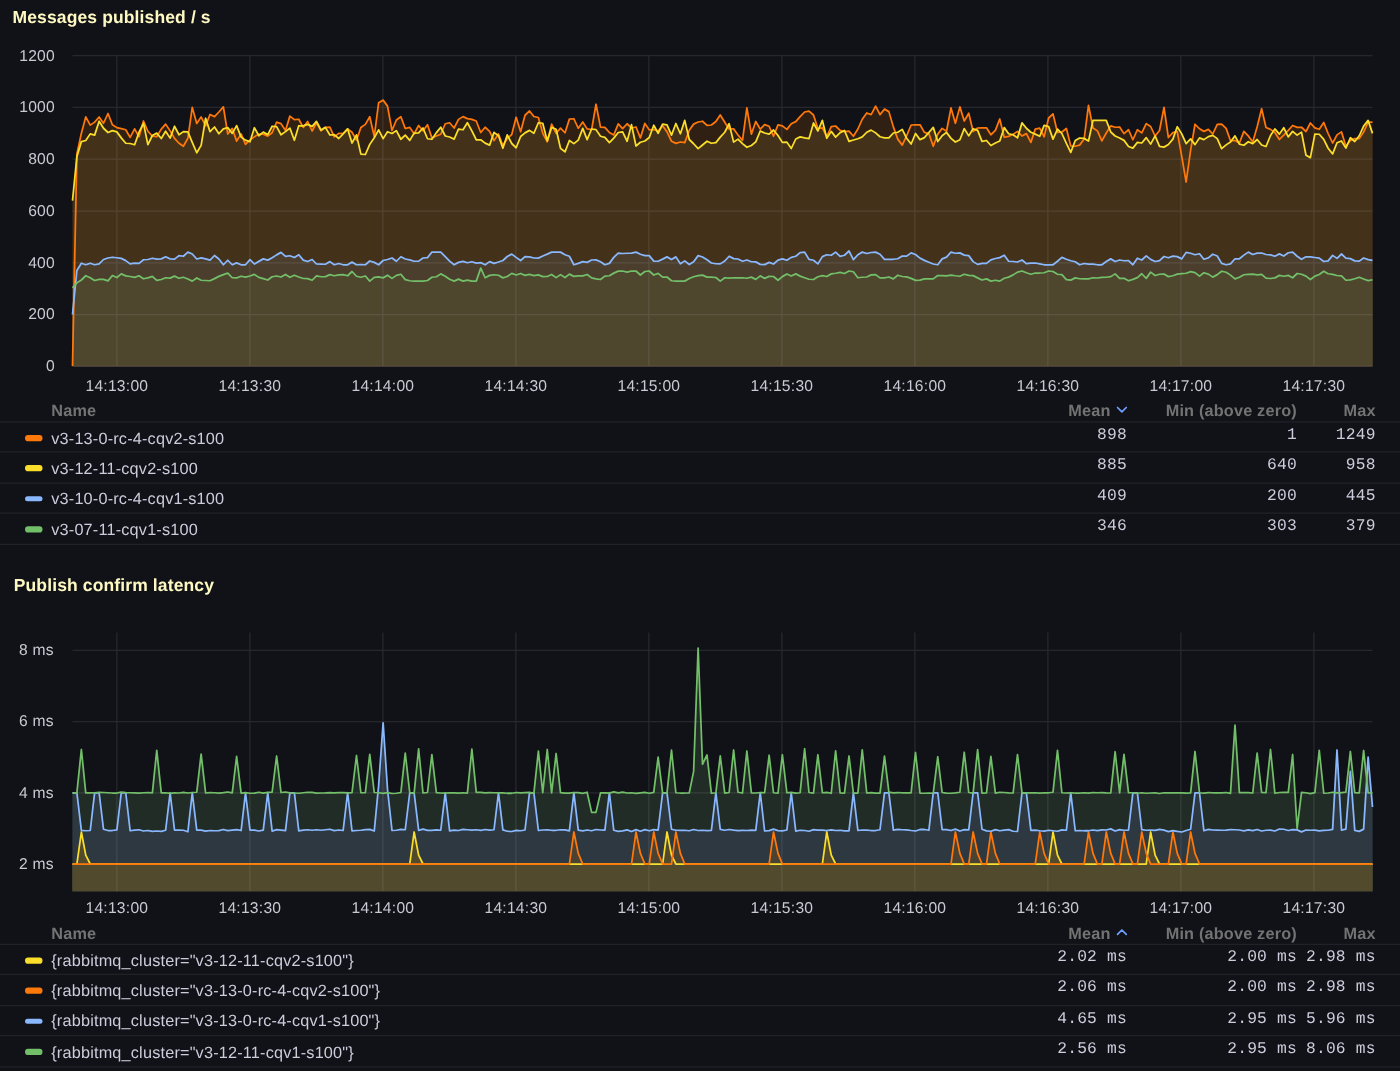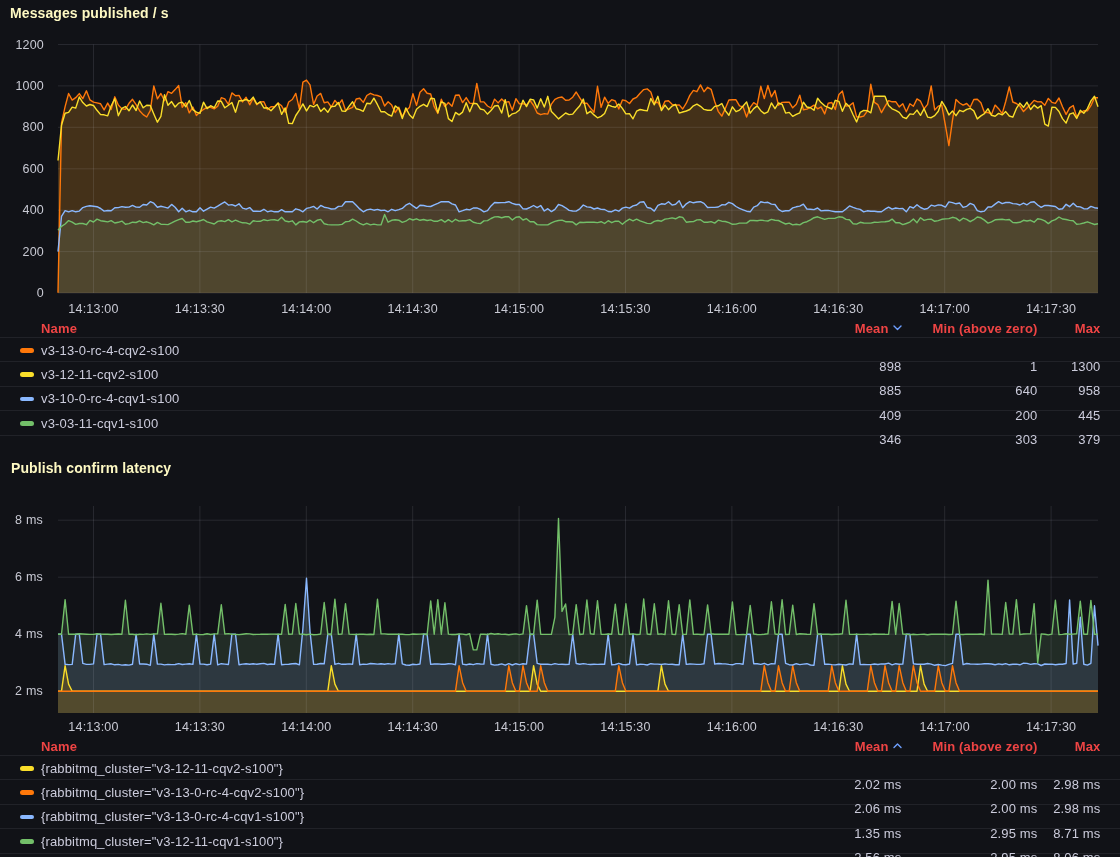--- a/index.html
+++ b/index.html
@@ -1,26 +1,26 @@
 <!DOCTYPE html>
 <html><head><meta charset="utf-8"><style>
 * { margin:0; padding:0; box-sizing:border-box; }
 html,body { width:1120px; height:857px; background:#111217; overflow:hidden;
   font-family:"Liberation Sans", sans-serif; }
 .title { position:absolute; color:#fef9c3; font-size:14px; font-weight:700;
   letter-spacing:0.1px; line-height:18px; }
 .lh, .lr { position:absolute; left:0; width:1120px; height:18px; font-size:13px; letter-spacing:0.15px; }
 .lr { height:24.4px; border-top:1px solid rgba(204,204,220,0.09); }
 .sep { position:absolute; left:0; width:1120px; border-top:1px solid rgba(204,204,220,0.09); }
-.lh .lname, .lh .lv { color:#ef4444; font-weight:700; }
+.lh .lname, .lh .lv { color:#737373; font-weight:700; }
 .lname { position:absolute; left:41px; top:2px; }
 .lr .lname { top:4.5px; }
 .t { color:#CCCCDC; font-weight:400; }
 .lv { position:absolute; top:2px; display:inline-flex; align-items:center; }
-.lr .lv { top:21px; }
+.lr .lv { top:2px;font-family:Liberation Mono, monospace; }
 .lv.m  { right:218.5px; }
 .lv.mi { right:82.5px; }
 .lv.mx { right:19.5px; }
 .sw { position:absolute; left:20px; top:10px; width:14px; height:4.5px; border-radius:2.5px; }
 </style></head>
 <body>
 <svg width="1120" height="857" viewBox="0 0 1120 857" style="position:absolute;top:0;left:0">
 <path d="M58.0,293.0 L58.0,292.8 61.5,123.2 65.1,106.6 68.6,93.5 72.2,100.1 75.7,97.7 79.3,93.6 82.8,98.6 86.4,90.8 89.9,99.8 93.5,102.1 97.0,102.9 100.6,103.8 104.1,109.9 107.7,103.1 111.2,109.4 114.8,96.8 118.3,105.0 121.9,108.9 125.4,109.4 129.0,103.3 132.5,99.3 136.1,104.7 139.6,110.7 143.2,114.6 146.7,117.0 150.3,110.6 153.8,85.9 157.4,98.8 160.9,93.5 164.5,100.7 168.0,91.6 171.6,93.3 175.1,89.6 178.7,85.5 182.2,107.2 185.8,102.7 189.3,112.9 192.9,107.1 196.4,115.5 200.0,111.9 203.5,109.5 207.1,107.3 210.6,107.4 214.2,108.9 217.7,106.2 221.3,97.7 224.8,98.9 228.4,104.4 231.9,92.9 235.5,95.7 239.0,95.4 242.6,101.9 246.1,97.2 249.7,104.8 253.2,98.2 256.8,104.7 260.3,101.9 263.9,101.7 267.4,109.5 271.0,106.7 274.5,106.8 278.1,103.1 281.6,105.8 285.2,112.2 288.7,102.0 292.3,99.5 295.8,93.4 299.4,109.2 302.9,82.2 306.5,80.1 310.0,84.9 313.6,104.4 317.1,96.0 320.7,93.4 324.2,102.8 327.8,101.9 331.3,107.0 334.9,100.4 338.4,104.6 342.0,99.8 345.5,110.3 349.1,108.8 352.6,107.4 356.2,99.0 359.7,98.2 363.3,102.4 366.8,95.5 370.4,93.3 373.9,94.9 377.5,95.5 381.0,96.8 384.6,106.0 388.1,101.8 391.7,105.1 395.2,112.5 398.8,107.2 402.3,116.4 405.8,110.8 409.4,107.6 412.9,93.8 416.5,105.4 420.0,92.2 423.6,88.8 427.1,93.2 430.7,94.0 434.2,106.7 437.8,113.4 441.3,99.3 444.9,106.6 448.4,102.5 452.0,106.2 455.5,95.3 459.1,95.0 462.6,102.6 466.2,97.6 469.7,103.1 473.3,103.7 476.8,83.4 480.4,101.7 483.9,101.9 487.5,106.0 491.0,108.0 494.6,99.1 498.1,102.9 501.7,99.0 505.2,102.4 508.8,101.6 512.3,110.3 515.9,98.7 519.4,103.9 523.0,103.6 526.5,104.9 530.1,100.6 533.6,105.5 537.2,113.0 540.7,114.7 544.3,113.6 547.8,114.1 551.4,104.2 554.9,99.3 558.5,97.6 562.0,97.0 565.6,100.3 569.1,100.0 572.7,97.2 576.2,92.0 579.8,97.8 583.3,103.2 586.9,103.1 590.4,108.0 594.0,112.3 597.5,86.3 601.1,107.3 604.6,97.2 608.2,103.3 611.7,99.7 615.3,101.0 618.8,109.0 622.4,99.9 625.9,100.7 629.5,103.5 633.0,99.0 636.6,97.3 640.1,93.3 643.7,89.6 647.2,88.9 650.8,92.0 654.3,102.8 657.9,102.3 661.4,109.3 665.0,101.3 668.5,100.8 672.1,104.3 675.6,105.3 679.2,104.9 682.7,109.0 686.3,103.2 689.8,95.4 693.4,90.4 696.9,91.7 700.5,84.9 704.0,91.7 707.6,87.3 711.1,89.3 714.7,101.5 718.2,111.3 721.8,116.1 725.3,108.6 728.9,100.0 732.4,99.8 736.0,99.8 739.5,105.9 743.1,106.9 746.6,117.0 750.2,107.3 753.7,102.7 757.2,105.0 760.8,86.3 764.3,98.6 767.9,85.5 771.4,96.8 775.0,90.6 778.5,105.2 782.1,102.4 785.6,102.2 789.2,102.2 792.7,107.8 796.3,104.3 799.8,95.2 803.4,109.8 806.9,109.1 810.5,107.4 814.0,105.1 817.6,108.8 821.1,106.9 824.7,113.9 828.2,103.3 831.8,102.5 835.3,109.5 838.9,94.4 842.4,91.1 846.0,106.0 849.5,105.6 853.1,102.8 856.6,116.8 860.2,117.0 863.7,116.1 867.3,111.2 870.8,84.3 874.4,102.4 877.9,104.7 881.5,112.7 885.0,106.4 888.6,100.7 892.1,101.8 895.7,101.6 899.2,106.9 902.8,103.8 906.3,111.8 909.9,103.8 913.4,106.3 917.0,98.9 920.5,101.2 924.1,108.8 927.6,104.4 931.2,85.9 934.7,110.0 938.3,106.1 941.8,105.3 945.4,125.3 948.9,145.6 952.5,120.1 956.0,99.4 959.6,103.0 963.1,105.1 966.7,103.5 970.2,107.2 973.8,99.5 977.3,99.3 980.9,102.7 984.4,112.6 988.0,112.4 991.5,114.4 995.1,105.1 998.6,108.7 1002.2,113.6 1005.7,101.5 1009.3,87.0 1012.8,102.0 1016.4,103.5 1019.9,106.0 1023.5,111.6 1027.0,108.1 1030.6,104.3 1034.1,100.4 1037.7,101.9 1041.2,101.8 1044.8,105.2 1048.3,98.4 1051.9,102.3 1055.4,103.4 1059.0,98.0 1062.5,106.8 1066.1,114.4 1069.6,107.9 1073.2,105.5 1076.7,117.0 1080.3,112.3 1083.8,110.8 1087.4,110.9 1090.9,105.7 1094.5,97.8 1098.0,97.7 L1098.0,293.0 Z" fill="#302014"></path>
 <path d="M58.0,293.0 L58.0,160.5 61.5,125.3 65.1,113.3 68.6,112.4 72.2,107.1 75.7,108.1 79.3,97.0 82.8,102.6 86.4,106.0 89.9,104.5 93.5,105.5 97.0,110.3 100.6,114.6 104.1,114.8 107.7,115.8 111.2,105.8 114.8,98.7 118.3,115.7 121.9,108.4 125.4,106.5 129.0,110.8 132.5,105.0 136.1,110.5 139.6,101.0 143.2,107.8 146.7,105.3 150.3,105.5 153.8,113.9 157.4,122.2 160.9,116.3 164.5,94.6 168.0,105.3 171.6,101.6 175.1,107.0 178.7,103.1 182.2,102.1 185.8,106.7 189.3,100.5 192.9,109.7 196.4,112.1 200.0,113.4 203.5,102.2 207.1,108.6 210.6,105.7 214.2,107.7 217.7,101.0 221.3,101.3 224.8,107.8 228.4,105.3 231.9,102.5 235.5,112.2 239.0,100.6 242.6,100.7 246.1,99.5 249.7,101.1 253.2,97.1 256.8,104.0 260.3,101.9 263.9,108.0 267.4,107.7 271.0,110.8 274.5,107.1 278.1,103.1 281.6,114.4 285.2,107.9 288.7,123.3 292.3,123.6 295.8,115.5 299.4,110.2 302.9,103.9 306.5,110.9 310.0,105.4 313.6,106.8 317.1,104.5 320.7,111.4 324.2,108.1 327.8,112.3 331.3,106.5 334.9,106.3 338.4,102.4 342.0,111.0 345.5,111.4 349.1,106.1 352.6,101.8 356.2,108.8 359.7,109.6 363.3,111.3 366.8,103.3 370.4,103.8 373.9,98.2 377.5,104.7 381.0,111.8 384.6,111.8 388.1,114.5 391.7,116.1 395.2,105.9 398.8,108.6 402.3,118.6 405.8,107.9 409.4,114.8 412.9,118.2 416.5,109.2 420.0,106.3 423.6,104.3 427.1,106.6 430.7,98.2 434.2,98.6 437.8,112.7 441.3,101.9 444.9,103.4 448.4,118.6 452.0,121.5 455.5,112.4 459.1,114.9 462.6,112.1 466.2,102.7 469.7,111.7 473.3,103.2 476.8,103.7 480.4,109.0 483.9,109.9 487.5,114.1 491.0,110.5 494.6,106.0 498.1,105.5 501.7,113.0 505.2,99.7 508.8,116.8 512.3,113.8 515.9,112.8 519.4,110.0 523.0,100.2 526.5,106.6 530.1,99.3 533.6,99.9 537.2,108.1 540.7,98.8 544.3,107.0 547.8,96.3 551.4,111.6 554.9,115.0 558.5,118.9 562.0,116.0 565.6,113.0 569.1,114.6 572.7,114.1 576.2,109.7 579.8,105.8 583.3,99.0 586.9,113.7 590.4,111.3 594.0,114.9 597.5,117.8 601.1,116.4 604.6,113.5 608.2,104.8 611.7,106.4 615.3,107.3 618.8,104.0 622.4,108.4 625.9,113.9 629.5,113.7 633.0,118.8 636.6,111.2 640.1,109.5 643.7,110.3 647.2,110.9 650.8,98.4 654.3,104.8 657.9,96.3 661.4,110.6 665.0,105.1 668.5,109.7 672.1,106.1 675.6,104.4 679.2,113.1 682.7,112.0 686.3,111.0 689.8,109.5 693.4,105.8 696.9,104.1 700.5,106.3 704.0,109.4 707.6,110.3 711.1,110.3 714.7,106.4 718.2,105.8 721.8,103.5 725.3,110.6 728.9,115.2 732.4,106.8 736.0,111.7 739.5,110.1 743.1,106.0 746.6,101.9 750.2,113.2 753.7,108.6 757.2,105.9 760.8,110.7 764.3,113.6 767.9,111.8 771.4,102.9 775.0,108.7 778.5,103.0 782.1,104.3 785.6,113.1 789.2,112.4 792.7,116.4 796.3,114.4 799.8,112.8 803.4,102.1 806.9,107.0 810.5,107.8 814.0,110.3 817.6,98.3 821.1,102.6 824.7,105.8 828.2,107.3 831.8,109.0 835.3,100.3 838.9,101.3 842.4,111.3 846.0,103.3 849.5,106.8 853.1,114.7 856.6,121.9 860.2,112.4 863.7,110.4 867.3,110.7 870.8,112.8 874.4,96.3 877.9,96.3 881.5,96.3 885.0,96.3 888.6,105.6 892.1,108.8 895.7,110.4 899.2,112.3 902.8,117.2 906.3,118.5 909.9,113.9 913.4,114.4 917.0,110.1 920.5,115.3 924.1,108.7 927.6,117.1 931.2,117.7 934.7,115.6 938.3,111.3 941.8,101.4 945.4,107.1 948.9,114.9 952.5,111.1 956.0,115.7 959.6,110.3 963.1,111.7 966.7,109.3 970.2,108.3 973.8,110.9 977.3,118.9 980.9,115.9 984.4,113.6 988.0,108.7 991.5,115.3 995.1,116.2 998.6,113.4 1002.2,114.9 1005.7,111.6 1009.3,116.0 1012.8,117.2 1016.4,108.4 1019.9,103.1 1023.5,107.3 1027.0,102.2 1030.6,109.5 1034.1,105.1 1037.7,108.1 1041.2,105.7 1044.8,124.2 1048.3,126.1 1051.9,107.3 1055.4,107.4 1059.0,111.5 1062.5,118.6 1066.1,123.1 1069.6,114.2 1073.2,112.8 1076.7,118.5 1080.3,110.2 1083.8,113.2 1087.4,108.6 1090.9,100.9 1094.5,96.3 1098.0,106.7 L1098.0,293.0 Z" fill="#443119"></path>
 <path d="M58.0,293.0 L58.0,251.6 61.5,216.4 65.1,210.6 68.6,211.8 72.2,210.6 75.7,211.8 79.3,211.1 82.8,207.6 86.4,206.4 89.9,205.8 93.5,206.2 97.0,206.7 100.6,208.5 104.1,211.1 107.7,210.5 111.2,210.7 114.8,207.8 118.3,207.6 121.9,206.6 125.4,207.3 129.0,207.1 132.5,205.4 136.1,207.1 139.6,207.3 143.2,204.5 146.7,205.0 150.3,201.7 153.8,203.2 157.4,207.2 160.9,206.3 164.5,207.1 168.0,208.1 171.6,204.4 175.1,207.2 178.7,211.8 182.2,208.2 185.8,211.8 189.3,210.3 192.9,211.8 196.4,211.8 200.0,207.7 203.5,211.2 207.1,209.1 210.6,207.1 214.2,208.1 217.7,206.2 221.3,203.9 224.8,201.9 228.4,205.1 231.9,204.6 235.5,206.0 239.0,203.8 242.6,208.1 246.1,209.2 249.7,207.6 253.2,211.2 256.8,211.3 260.3,211.4 263.9,209.3 267.4,211.8 271.0,210.8 274.5,211.8 278.1,211.8 281.6,209.7 285.2,211.8 288.7,211.7 292.3,211.8 295.8,208.8 299.4,209.9 302.9,211.8 306.5,208.4 310.0,207.6 313.6,206.4 317.1,209.0 320.7,205.4 324.2,207.2 327.8,207.9 331.3,209.0 334.9,208.9 338.4,206.4 342.0,206.1 345.5,201.7 349.1,201.7 352.6,201.7 356.2,205.3 359.7,208.9 363.3,211.8 366.8,209.9 370.4,209.1 373.9,210.2 377.5,209.4 381.0,210.5 384.6,210.1 388.1,211.8 391.7,209.3 395.2,210.7 398.8,209.6 402.3,208.4 405.8,205.2 409.4,203.3 412.9,205.9 416.5,208.4 420.0,205.3 423.6,205.5 427.1,206.4 430.7,206.5 434.2,204.8 437.8,203.3 441.3,201.7 444.9,201.7 448.4,201.7 452.0,203.8 455.5,205.0 459.1,211.8 462.6,210.7 466.2,209.3 469.7,209.9 473.3,208.0 476.8,207.9 480.4,209.4 483.9,211.8 487.5,210.7 491.0,205.9 494.6,202.5 498.1,202.8 501.7,202.6 505.2,202.5 508.8,201.7 512.3,203.4 515.9,204.5 519.4,204.5 523.0,208.9 526.5,209.0 530.1,207.3 533.6,205.5 537.2,207.6 540.7,205.5 544.3,211.0 547.8,208.7 551.4,211.6 554.9,209.4 558.5,204.5 562.0,205.6 565.6,207.8 569.1,210.4 572.7,211.0 576.2,211.1 579.8,208.8 583.3,205.0 586.9,206.9 590.4,207.2 594.0,209.0 597.5,208.0 601.1,209.4 604.6,209.5 608.2,211.5 611.7,211.7 615.3,209.9 618.8,211.2 622.4,208.1 625.9,207.1 629.5,208.2 633.0,205.9 636.6,205.0 640.1,202.1 643.7,201.7 647.2,207.5 650.8,208.2 654.3,211.1 657.9,205.3 661.4,203.8 665.0,204.2 668.5,201.7 672.1,205.1 675.6,204.2 679.2,200.8 682.7,207.7 686.3,203.8 689.8,201.7 693.4,202.8 696.9,202.0 700.5,201.7 704.0,203.4 707.6,207.5 711.1,207.4 714.7,207.4 718.2,207.0 721.8,204.8 725.3,204.9 728.9,202.3 732.4,203.6 736.0,206.5 739.5,208.3 743.1,209.8 746.6,211.2 750.2,211.8 753.7,207.1 757.2,205.7 760.8,201.7 764.3,202.6 767.9,202.3 771.4,204.1 775.0,204.5 778.5,209.3 782.1,211.5 785.6,210.7 789.2,210.7 792.7,207.9 796.3,206.8 799.8,206.1 803.4,204.2 806.9,209.0 810.5,209.2 814.0,209.6 817.6,208.0 821.1,210.9 824.7,210.5 828.2,210.4 831.8,211.1 835.3,211.8 838.9,211.8 842.4,211.8 846.0,209.0 849.5,205.9 853.1,207.4 856.6,208.6 860.2,209.4 863.7,211.8 867.3,210.8 870.8,211.3 874.4,211.3 877.9,211.8 881.5,211.8 885.0,209.2 888.6,207.1 892.1,209.2 895.7,208.0 899.2,208.6 902.8,208.5 906.3,211.8 909.9,206.6 913.4,208.0 917.0,204.7 920.5,207.5 924.1,209.2 927.6,208.5 931.2,205.2 934.7,206.2 938.3,204.9 941.8,205.3 945.4,207.1 948.9,201.9 952.5,202.6 956.0,203.8 959.6,203.0 963.1,207.4 966.7,206.3 970.2,203.4 973.8,204.8 977.3,210.7 980.9,211.8 984.4,211.1 988.0,207.0 991.5,207.0 995.1,204.1 998.6,201.7 1002.2,203.6 1005.7,202.5 1009.3,202.4 1012.8,203.6 1016.4,203.9 1019.9,205.0 1023.5,203.1 1027.0,204.8 1030.6,202.2 1034.1,201.7 1037.7,205.0 1041.2,207.4 1044.8,205.4 1048.3,205.5 1051.9,206.0 1055.4,206.5 1059.0,209.2 1062.5,208.7 1066.1,204.3 1069.6,206.7 1073.2,203.2 1076.7,206.5 1080.3,206.9 1083.8,208.7 1087.4,208.9 1090.9,206.4 1094.5,207.7 1098.0,208.3 L1098.0,293.0 Z" fill="#4B3E2C"></path>
@@ -79,39 +79,39 @@
         <path d="M1 2 L4.5 5.5 L8 2" fill="none" stroke="#6E9FFF" stroke-width="1.4" stroke-linecap="round" stroke-linejoin="round"></path>
       </svg></span>
     <span class="lv mi">Min (above zero)</span>
     <span class="lv mx">Max</span>
   </div>
 <div class="lr" style="top:337.0px">
     <span class="sw" style="background:#FF780A"></span>
     <span class="lname t">v3-13-0-rc-4-cqv2-s100</span>
     <span class="lv t m">898</span>
     <span class="lv t mi">1</span>
-    <span class="lv t mx">1300</span>
+    <span class="lv t mx">1249</span>
   </div>
 <div class="lr" style="top:361.4px">
     <span class="sw" style="background:#FADE2A"></span>
     <span class="lname t">v3-12-11-cqv2-s100</span>
     <span class="lv t m">885</span>
     <span class="lv t mi">640</span>
     <span class="lv t mx">958</span>
   </div>
 <div class="lr" style="top:385.8px">
     <span class="sw" style="background:#8AB8FF"></span>
     <span class="lname t">v3-10-0-rc-4-cqv1-s100</span>
     <span class="lv t m">409</span>
     <span class="lv t mi">200</span>
     <span class="lv t mx">445</span>
   </div>
 <div class="lr" style="top:410.2px">
     <span class="sw" style="background:#73BF69"></span>
-    <span class="lname t">v3-03-11-cqv1-s100</span>
+    <span class="lname t">v3-07-11-cqv1-s100</span>
     <span class="lv t m">346</span>
     <span class="lv t mi">303</span>
     <span class="lv t mx">379</span>
   </div>
 <div class="sep" style="top:434.6px"></div>
 <div class="lh" style="top:736.6px">
     <span class="lname">Name</span>
     <span class="lv m">Mean<svg width="9" height="8" viewBox="0 0 9 8" style="margin-left:4px">
         <path d="M1 5.5 L4.5 2 L8 5.5" fill="none" stroke="#6E9FFF" stroke-width="1.4" stroke-linecap="round" stroke-linejoin="round"></path>
       </svg></span>
@@ -128,23 +128,23 @@
 <div class="lr" style="top:779.4px">
     <span class="sw" style="background:#FF780A"></span>
     <span class="lname t">{rabbitmq_cluster="v3-13-0-rc-4-cqv2-s100"}</span>
     <span class="lv t m">2.06 ms</span>
     <span class="lv t mi">2.00 ms</span>
     <span class="lv t mx">2.98 ms</span>
   </div>
 <div class="lr" style="top:803.8px">
     <span class="sw" style="background:#8AB8FF"></span>
     <span class="lname t">{rabbitmq_cluster="v3-13-0-rc-4-cqv1-s100"}</span>
-    <span class="lv t m">1.35 ms</span>
+    <span class="lv t m">4.65 ms</span>
     <span class="lv t mi">2.95 ms</span>
-    <span class="lv t mx">8.71 ms</span>
+    <span class="lv t mx">5.96 ms</span>
   </div>
 <div class="lr" style="top:828.2px">
     <span class="sw" style="background:#73BF69"></span>
     <span class="lname t">{rabbitmq_cluster="v3-12-11-cqv1-s100"}</span>
     <span class="lv t m">2.56 ms</span>
     <span class="lv t mi">2.95 ms</span>
     <span class="lv t mx">8.06 ms</span>
   </div>
 <div class="sep" style="top:852.6px"></div>
 

